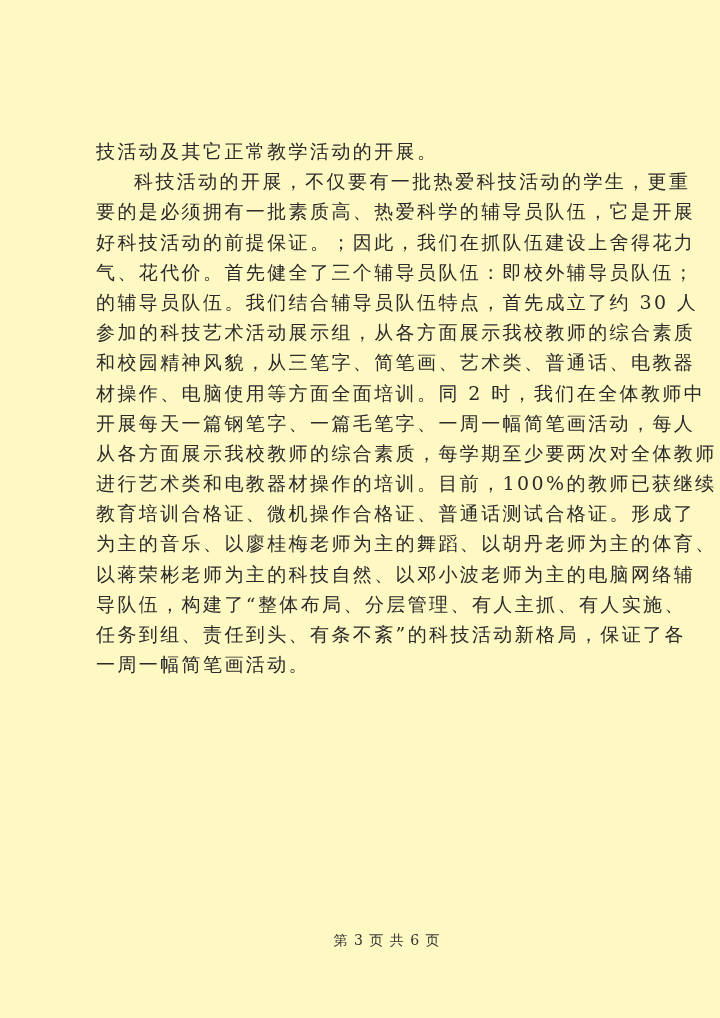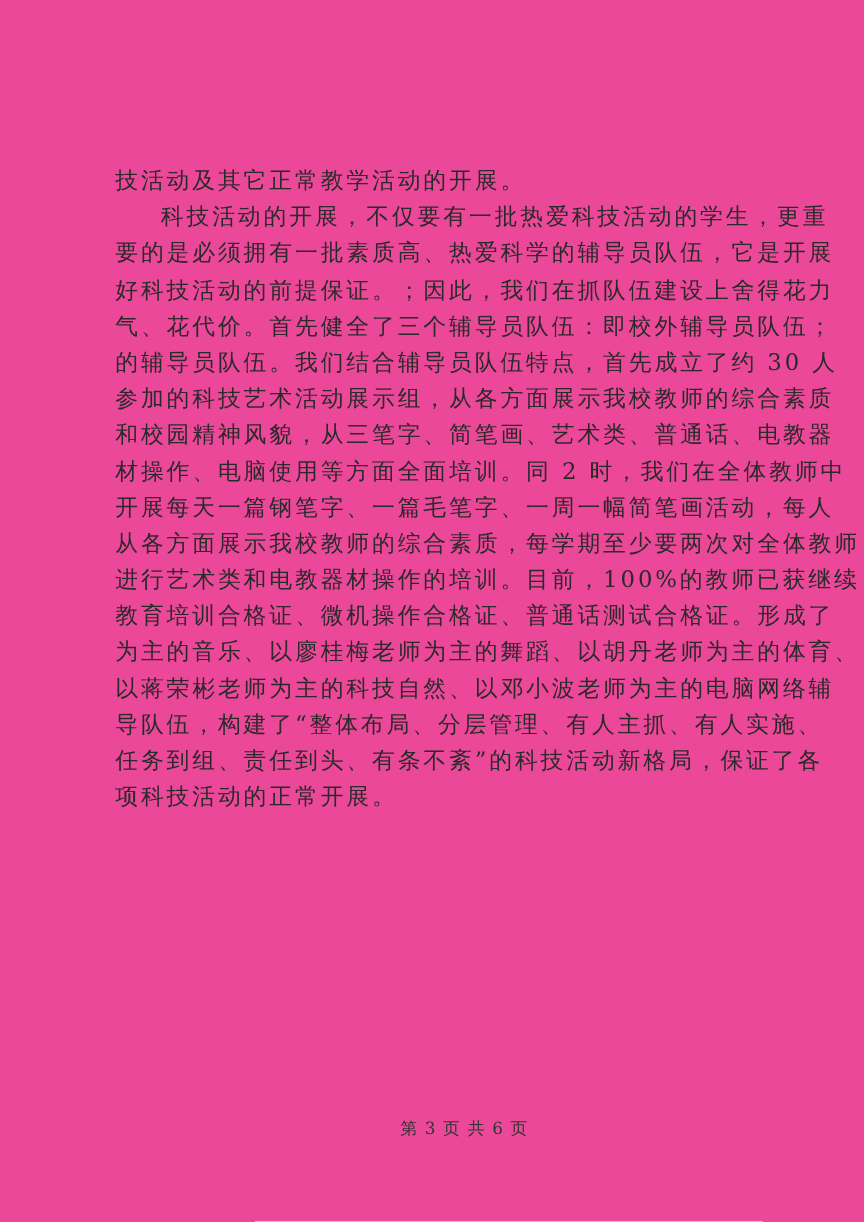--- a/index.html
+++ b/index.html
@@ -1,19 +1,19 @@
 <!DOCTYPE html>
 <html><head>
   <meta charset="utf-8">
   <style>
     html, body { margin: 0; padding: 0; background: #ffffff; }
     body { width: 720px; height: 1018px; position: relative; overflow: hidden; }
     .page {
       position: absolute; left: 0; top: 0; width: 720px; height: 1018px;
-      background: #ec4899;
+      background: #fef9c3;
     }
     .content {
       position: absolute; left: 96px; top: 136px; width: 536px;
       font-family: "DejaVu Serif", "Liberation Serif", serif;
       font-size: 19px; color: #2a2a2a;
       line-height: 30.2px;
       letter-spacing: 2.4px;
     }
     .line { display: block; white-space: nowrap; height: 30.2px; overflow: visible; }
     .indent { padding-left: 38px; }
@@ -38,16 +38,16 @@
     <span class="line">和校园精神风貌，从三笔字、简笔画、艺术类、普通话、电教器</span>
     <span class="line">材操作、电脑使用等方面全面培训。同 2 时，我们在全体教师中</span>
     <span class="line">开展每天一篇钢笔字、一篇毛笔字、一周一幅简笔画活动，每人</span>
     <span class="line">从各方面展示我校教师的综合素质，每学期至少要两次对全体教师</span>
     <span class="line">进行艺术类和电教器材操作的培训。目前，100%的教师已获继续</span>
     <span class="line">教育培训合格证、微机操作合格证、普通话测试合格证。形成了</span>
     <span class="line">为主的音乐、以廖桂梅老师为主的舞蹈、以胡丹老师为主的体育、</span>
     <span class="line">以蒋荣彬老师为主的科技自然、以邓小波老师为主的电脑网络辅</span>
     <span class="line">导队伍，构建了“整体布局、分层管理、有人主抓、有人实施、</span>
     <span class="line">任务到组、责任到头、有条不紊”的科技活动新格局，保证了各</span>
-    <span class="line">项科技活动的正常开展。</span>
+    <span class="line">一周一幅简笔画活动。</span>
   </div>
   <div class="footer">第 3 页  共 6 页</div>
 </div>
 
 </body></html>

